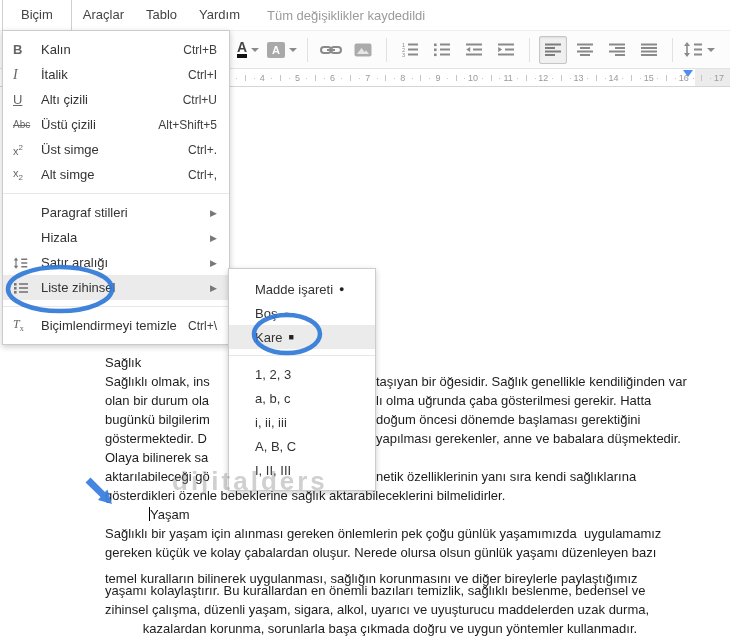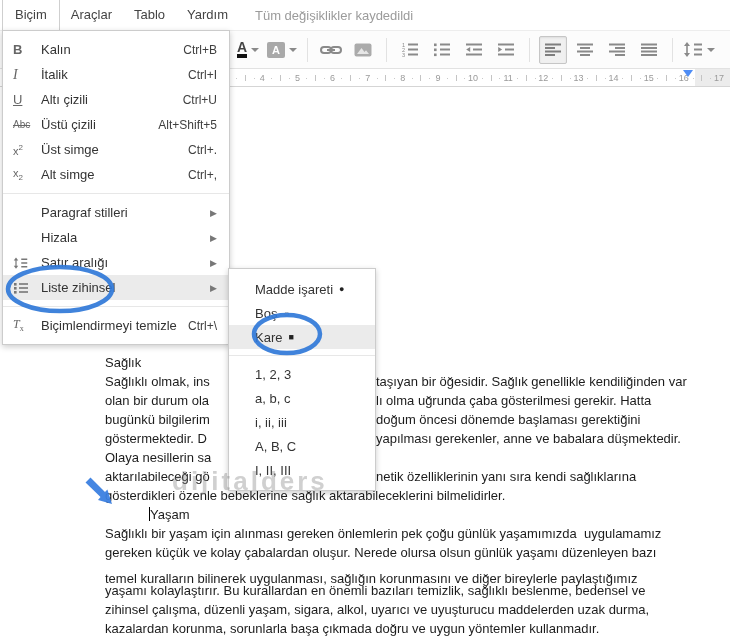--- a/index.html
+++ b/index.html
@@ -5,21 +5,21 @@
   html,body{margin:0;padding:0;background:#fff;}
   .stage{position:relative;width:730px;height:643px;background:#fff;overflow:hidden;
          font-family:"Liberation Sans","DejaVu Sans",sans-serif;}
 
   
   .menubar{position:absolute;top:0;left:0;right:0;height:30px;background:#fff;
            border-bottom:1px solid #ededed;display:flex;align-items:center;
            font-size:13px;color:#444;z-index:40;}
   .mitem{padding:0 11px;height:30px;line-height:30px;cursor:default;}
   .mitem.open{background:#fff;border:1px solid #cfcfcf;border-bottom:none;height:31px;
-              position:relative;z-index:66;margin-left:2px;padding:0 12px;}
+              position:relative;z-index:66;margin-left:2px;padding:0 18px;}
   .mstatus{margin-left:16px;color:#9b9b9b;font-size:13px;}
 
   
   .toolbar{position:absolute;top:31px;left:0;right:0;height:37px;background:#fcfcfc;
            border-bottom:1px solid #e2e2e2;display:flex;align-items:center;
            padding-left:232px;z-index:10;}
   .tbtn{height:26px;min-width:26px;display:flex;align-items:center;justify-content:center;
         border:1px solid transparent;border-radius:2px;margin:0 2px;position:relative;}
   .tbtn.active{border:1px solid #c6c6c6;background:#f0f0f0;box-shadow:inset 0 1px 2px rgba(0,0,0,.08);}
   .tsep{width:1px;height:24px;background:#e2e2e2;margin:0 7px;}
@@ -288,30 +288,30 @@
       <span class="rnum" style="left: 718.92px;">17</span>
     </div>
   <div class="rmarker"></div>
 
   <div class="doc" id="doc">
       <div class="dline" style="top: 0px;">Sağlık</div>
       <div class="dline" style="top: 19px;"><span class="lft">Sağlıklı olmak, ins</span><span class="rgt">taşıyan bir öğesidir. Sağlık genellikle kendiliğinden var</span></div>
       <div class="dline" style="top: 38px;"><span class="lft">olan bir durum ola</span><span class="rgt">lı olma uğrunda çaba gösterilmesi gerekir. Hatta</span></div>
       <div class="dline" style="top: 57px;"><span class="lft">bugünkü bilgilerim</span><span class="rgt">doğum öncesi dönemde başlaması gerektiğini</span></div>
       <div class="dline" style="top: 76px;"><span class="lft">göstermektedir. D</span><span class="rgt">yapılması gerekenler, anne ve babalara düşmektedir.</span></div>
-      <div class="dline" style="top: 95px;"><span class="lft">Olaya nesillerin sa</span></div>
+      <div class="dline" style="top: 95px;"><span class="lft">Olaya bilinerek sa</span></div>
       <div class="dline" style="top: 114px;"><span class="lft">aktarılabileceği gö</span><span class="rgt">netik özelliklerinin yanı sıra kendi sağlıklarına</span></div>
       <div class="dline" style="top: 133px;">gösterdikleri özenle bebeklerine sağlık aktarabileceklerini bilmelidirler.</div>
       <div class="dline" style="top: 152px; margin-left: 44px;"><span class="caretbar"></span>Yaşam</div>
       <div class="dline" style="top: 171px;">Sağlıklı bir yaşam için alınması gereken önlemlerin pek çoğu günlük yaşamımızda  uygulamamız</div>
       <div class="dline" style="top: 190px;">gereken küçük ve kolay çabalardan oluşur. Nerede olursa olsun günlük yaşamı düzenleyen bazı</div>
       <div class="dline" style="top: 216px;">temel kuralların bilinerek uygulanması, sağlığın korunmasını ve diğer bireylerle paylaştığımız</div>
       <div class="dline" style="top: 228px;">yaşamı kolaylaştırır. Bu kurallardan en önemli bazıları temizlik, sağlıklı beslenme, bedensel ve</div>
       <div class="dline" style="top: 247px;">zihinsel çalışma, düzenli yaşam, sigara, alkol, uyarıcı ve uyuşturucu maddelerden uzak durma,</div>
-      <div class="dline" style="top: 266px;">kazalardan korunma, sorunlarla başa çıkmada doğru ve uygun yöntemler kullanmadır.</div>
+      <div class="dline" style="top: 266px; text-align: center;">kazalardan korunma, sorunlarla başa çıkmada doğru ve uygun yöntemler kullanmadır.</div>
     </div>
 
   <div class="dropdown fmt-menu" id="fmt-menu">
       <div class="menu-row tall-row">
         <span class="ic">
           <span style="font-weight:700;font-size:13px;">B</span>
         </span>
         <span class="lbl">Kalın</span>
         <span class="sc">Ctrl+B</span>
       </div>

